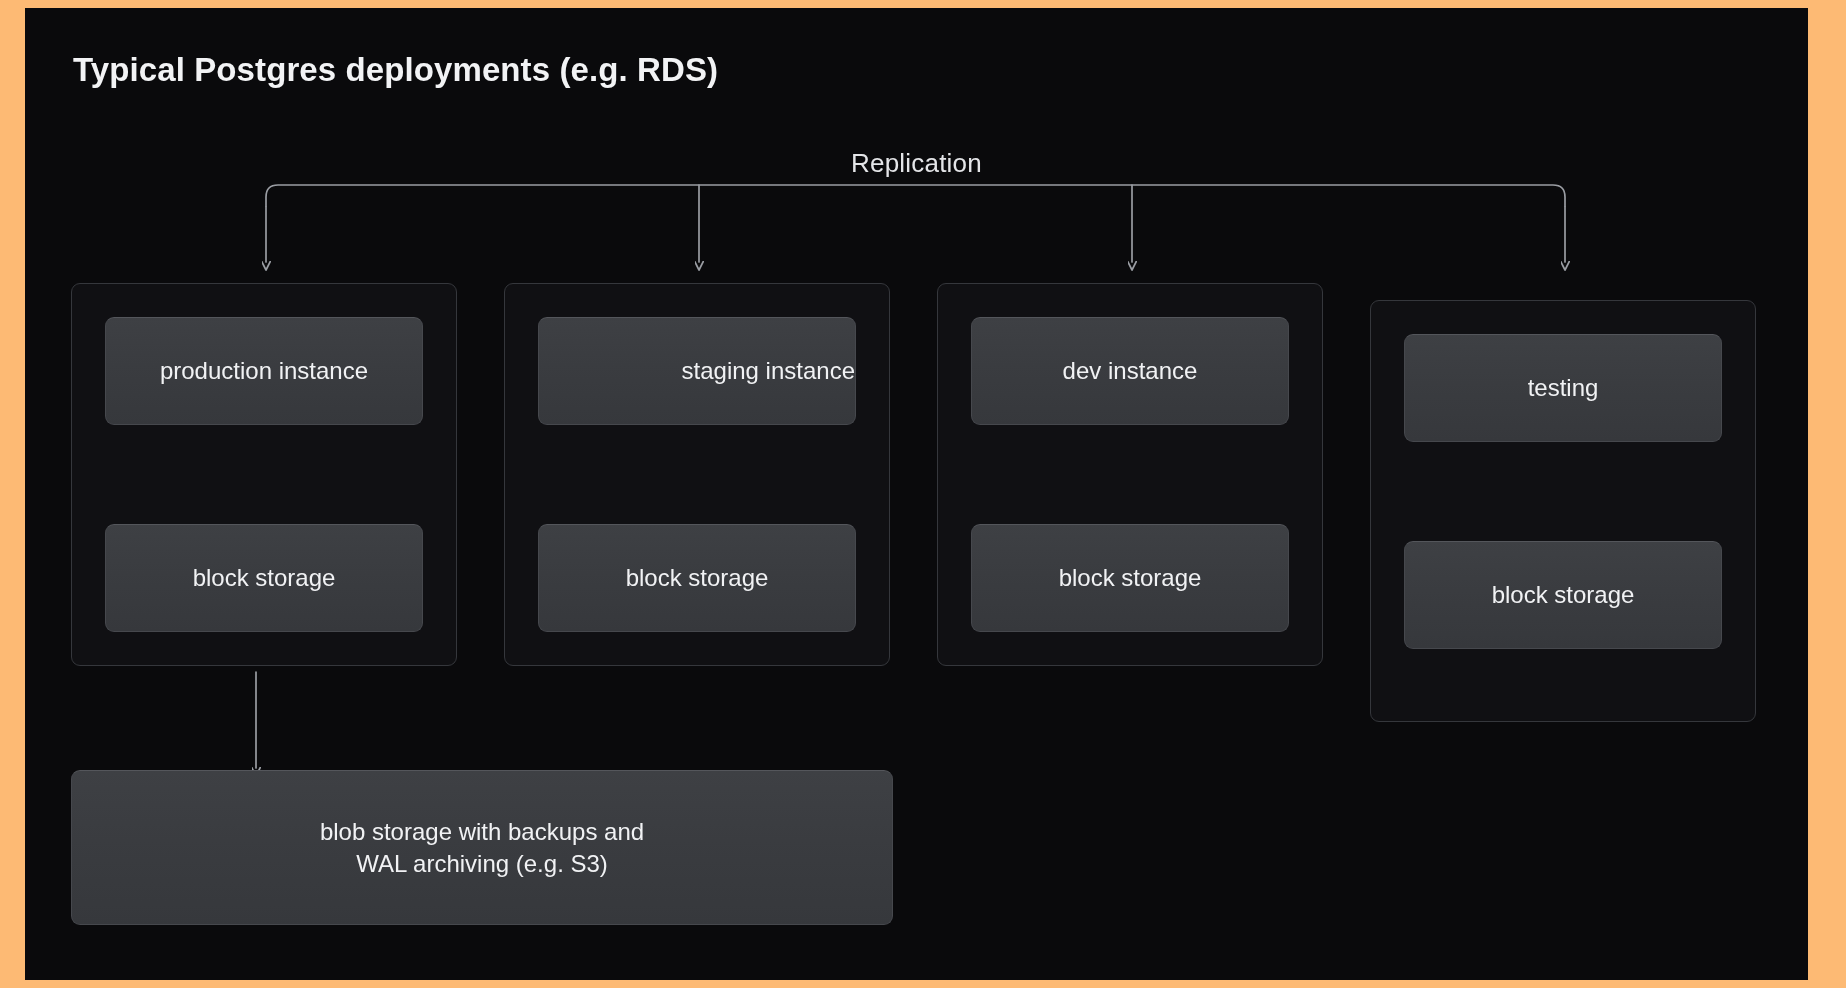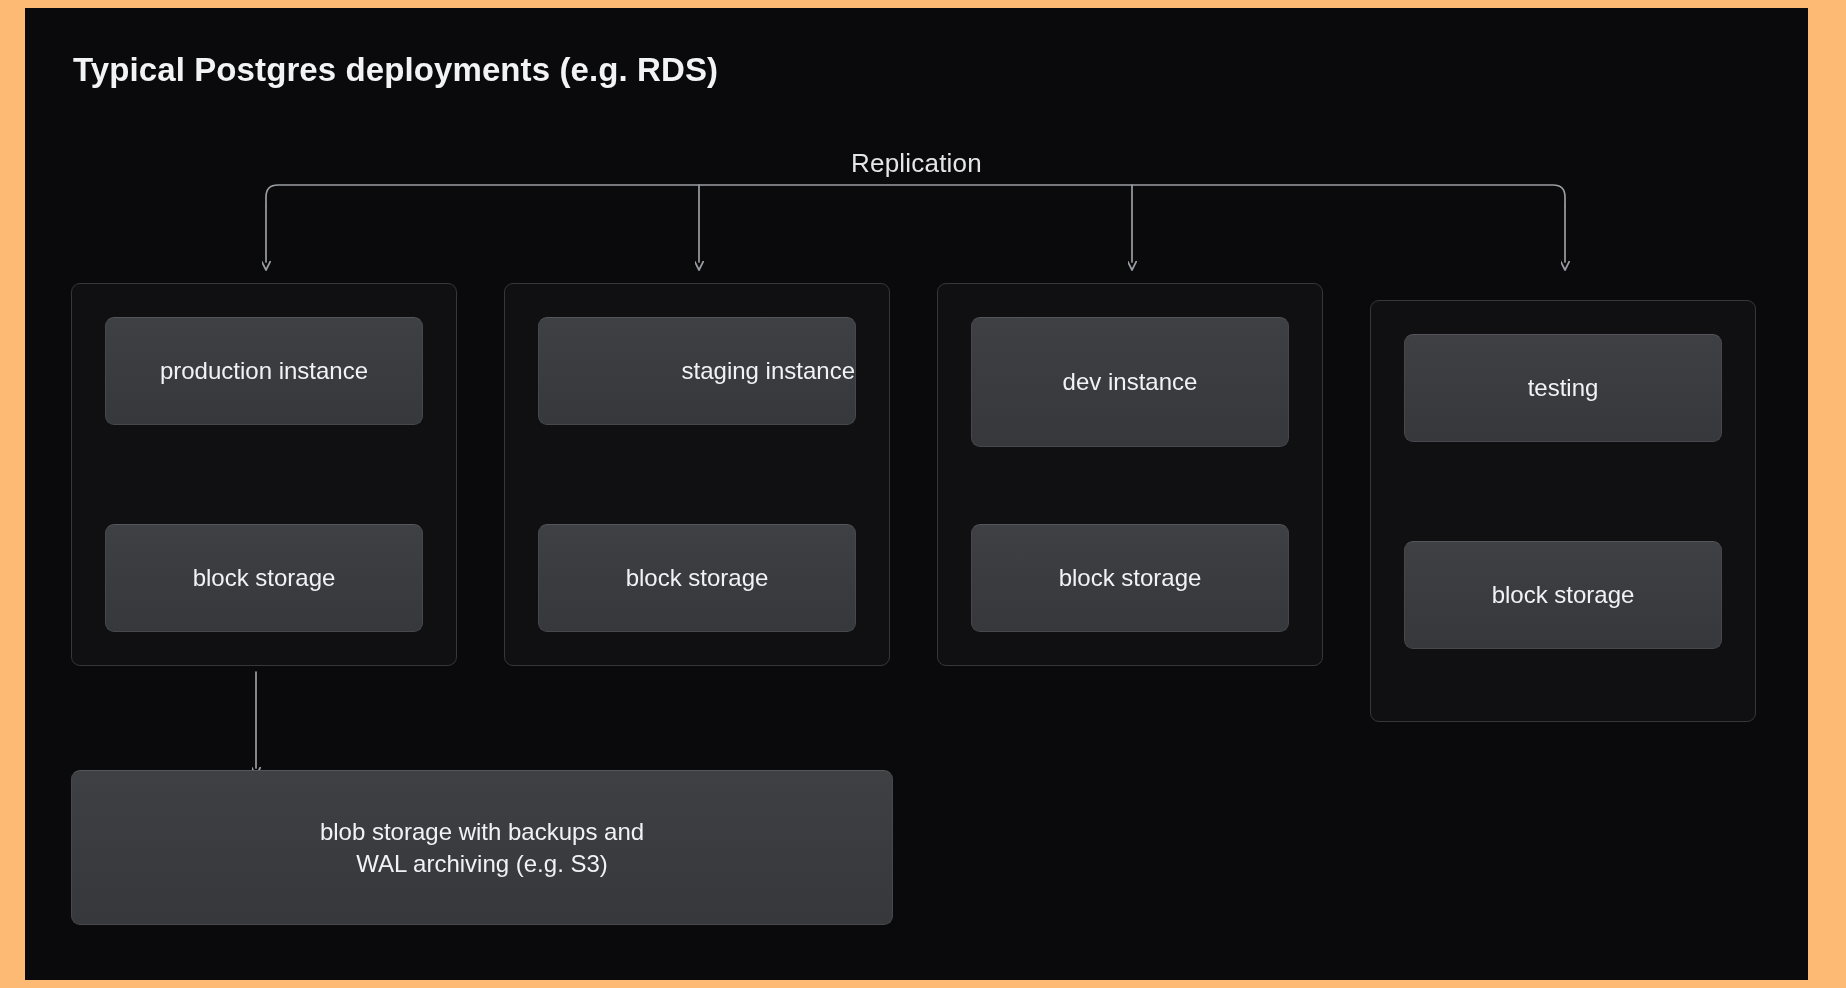--- a/index.html
+++ b/index.html
@@ -156,21 +156,21 @@
     <div class="group-panel" style="left:479px; top:275px; width:386px; height:383px;">
       <div class="node-box" style="left:33px; top:33px; width:318px; height:108px;justify-content:flex-end;">
         <span>staging instance</span>
       </div>
       <div class="node-box" style="left:33px; top:240px; width:318px; height:108px;">
         <span>block storage</span>
       </div>
     </div>
 
     <div class="group-panel" style="left:912px; top:275px; width:386px; height:383px;">
-      <div class="node-box" style="left:33px; top:33px; width:318px; height:130px;">
+      <div class="node-box" style="left:33px; top:33px; width:318px; height:108px;">
         <span>dev instance</span>
       </div>
       <div class="node-box" style="left:33px; top:240px; width:318px; height:108px;">
         <span>block storage</span>
       </div>
     </div>
 
     <div class="group-panel" style="left:1345px; top:292px; width:386px; height:422px;">
       <div class="node-box" style="left:33px; top:33px; width:318px; height:108px;">
         <span>testing</span>

